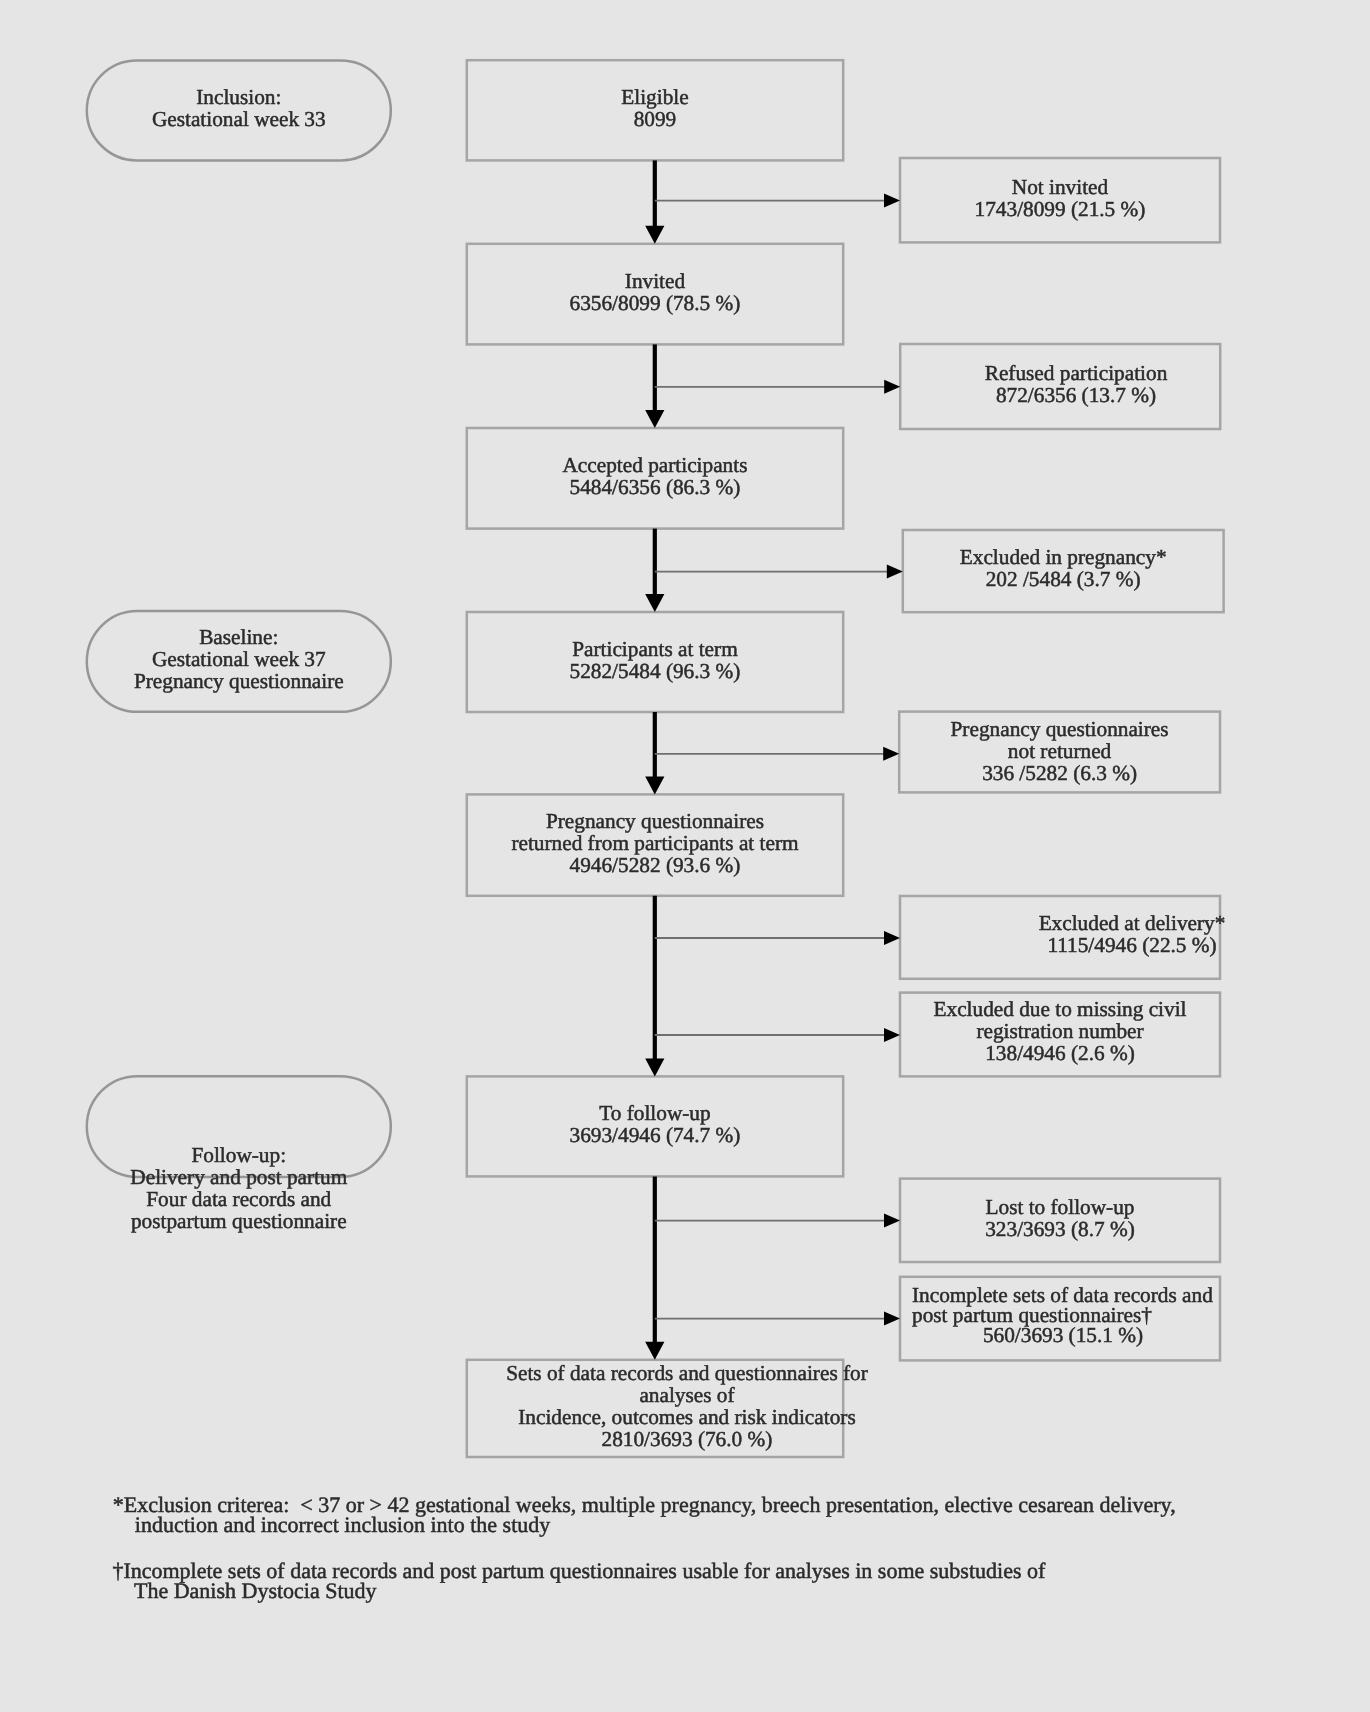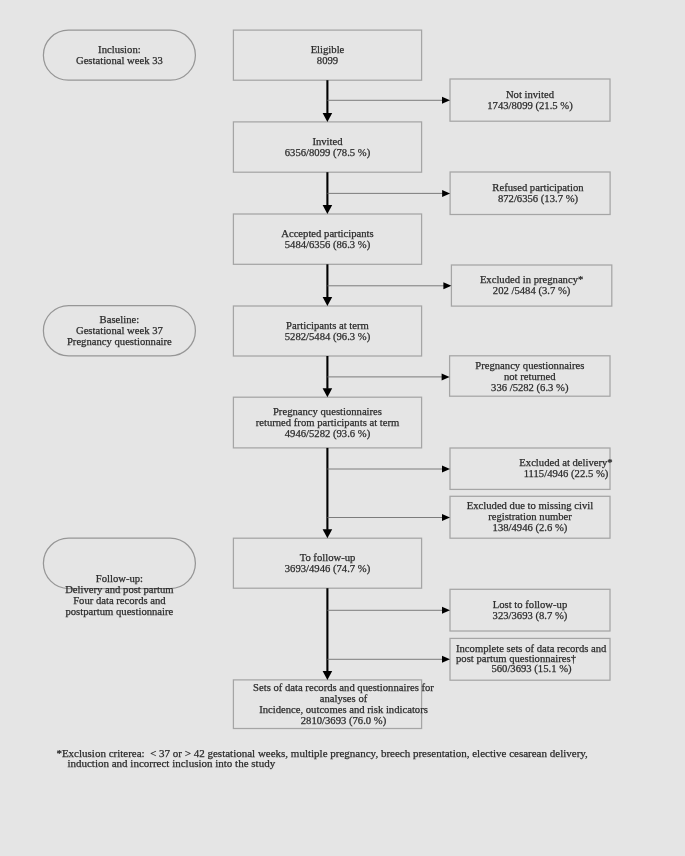--- a/index.html
+++ b/index.html
@@ -150,14 +150,16 @@
   <div class="node" style="left:456px;top:638.0px;width:151.0px;height:41.8px;line-height:10.0px;">
       <span class="ln" style="align-self:flex-start">Incomplete sets of data records and</span>
       <span class="ln" style="align-self:flex-start">post partum questionnaires†</span>
       <span class="ln" style="align-self:center">560/3693 (15.1 %)</span>
     </div>
   <div class="note" style="left:56.4px;top:748.2px">
       <div class="nl">*Exclusion criterea:  &lt; 37 or &gt; 42 gestational weeks, multiple pregnancy, breech presentation, elective cesarean delivery,</div>
       <div class="nl">    induction and incorrect inclusion into the study</div>
     </div>
   <div class="note" style="left:56.2px;top:781.0px">
+      <div class="nl">†Incomplete sets of data records and post partum questionnaires usable for analyses in some substudies of</div>
+      <div class="nl">    The Danish Dystocia Study</div>
     </div>
 </div>
 
 </body></html>

